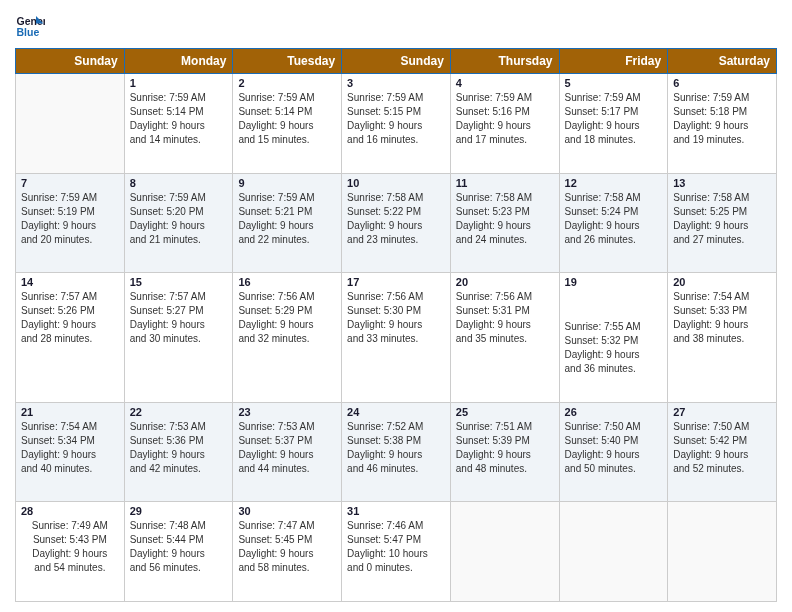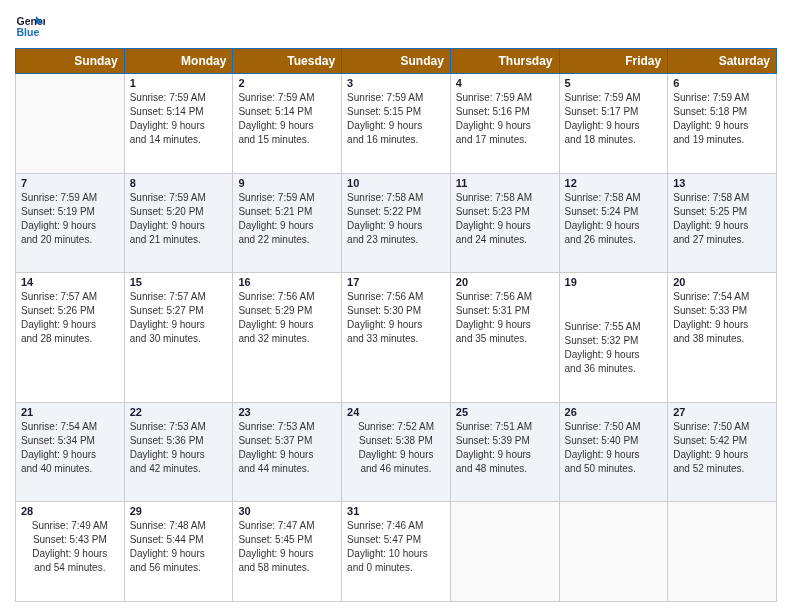--- a/index.html
+++ b/index.html
@@ -283,21 +283,21 @@
           </td>
           <td>
             <span class="day-number">23</span>
             <div class="day-info" style="white-space: pre-line;">Sunrise: 7:53 AM
 Sunset: 5:37 PM
 Daylight: 9 hours
 and 44 minutes.</div>
           </td>
           <td>
             <span class="day-number">24</span>
-            <div class="day-info" style="white-space: pre-line; text-align: center;">Sunrise: 7:52 AM
+            <div class="day-info" style="white-space: pre-line;">Sunrise: 7:52 AM
 Sunset: 5:38 PM
 Daylight: 9 hours
 and 46 minutes.</div>
           </td>
           <td>
             <span class="day-number">25</span>
             <div class="day-info" style="white-space: pre-line;">Sunrise: 7:51 AM
 Sunset: 5:39 PM
 Daylight: 9 hours
 and 48 minutes.</div>

